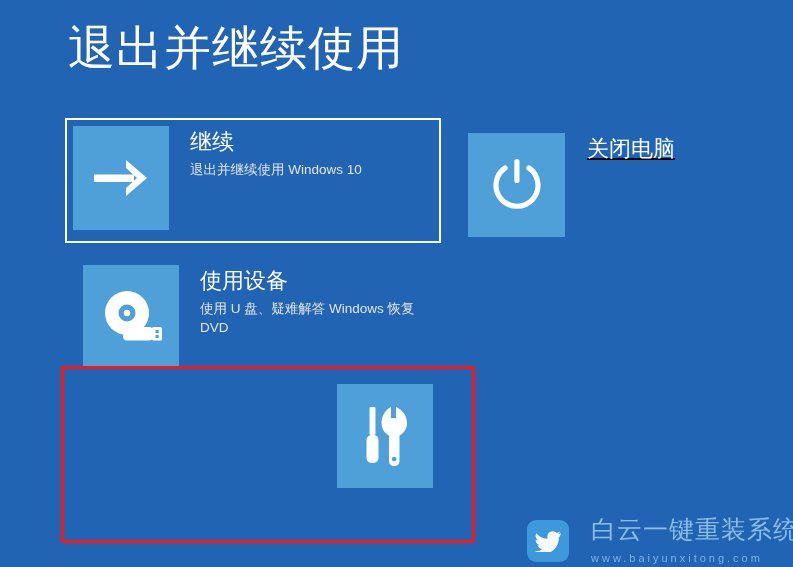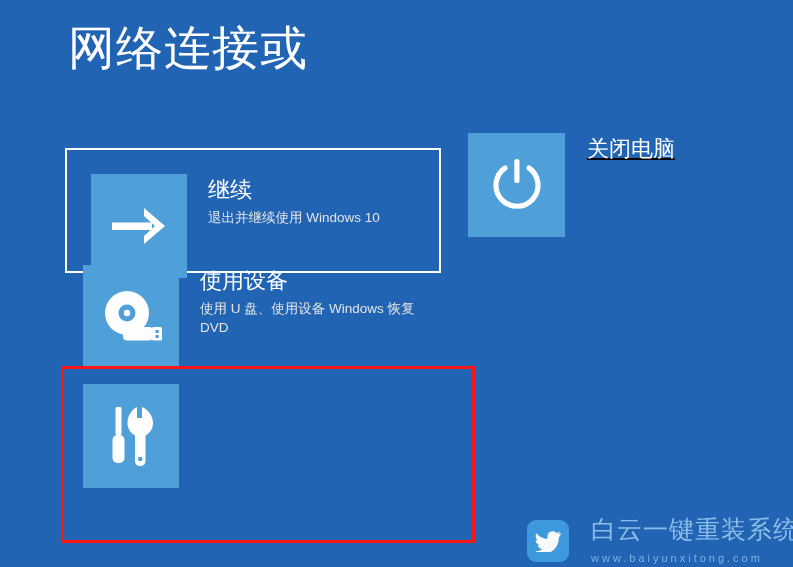--- a/index.html
+++ b/index.html
@@ -39,27 +39,27 @@
 
   .option-row {
     position: relative;
     display: flex;
     align-items: flex-start;
     box-sizing: border-box;
   }
 
   .option-row.focused {
     border: 2px solid #ffffff;
-    padding: 24px;
+    padding: 6px;
     height: 125px;
-    margin-top: 30px;
   }
 
   .option-row.plain {
     padding: 8px;
+    justify-content: flex-end;
   }
 
   .tile {
     width: 96px;
     height: 104px;
     background: #4f9fd9;
     flex: 0 0 auto;
     position: relative;
   }
 
@@ -165,21 +165,21 @@
     letter-spacing: 3.0px;
     line-height: 1;
     margin-top: 11px;
     white-space: nowrap;
     font-family: Liberation Sans, sans-serif;
   }
 </style>
 </head>
 <body>
 
-<div class="page-title">网络连接或</div>
+<div class="page-title">退出并继续使用</div>
 
 <div class="options-column">
 
   <div class="row-continue">
     <div class="option-row focused">
       <div class="tile">
         <svg width="58" height="42" viewBox="0 0 58 42">
           <rect x="2" y="17.5" width="40" height="7.5" fill="#ffffff"></rect>
           <path d="M34 3 L55 21 L34 39 L34 31 L45 21 L34 11 Z" fill="#ffffff"></path>
         </svg>
@@ -199,21 +199,21 @@
           <circle cx="29" cy="25" r="8.5" fill="#4f9fd9"></circle>
           <circle cx="29" cy="25" r="3.2" fill="#ffffff"></circle>
           <rect x="25" y="39" width="30" height="13.5" rx="4" fill="#ffffff"></rect>
           <rect x="54" y="39" width="10" height="13.5" rx="1.6" fill="#ffffff"></rect>
           <rect x="57.5" y="42" width="3.2" height="3" fill="#4f9fd9"></rect>
           <rect x="57.5" y="47" width="3.2" height="3" fill="#4f9fd9"></rect>
         </svg>
       </div>
       <div class="option-text">
         <div class="option-title">使用设备</div>
-        <div class="option-desc">使用 U 盘、使用设备 Windows 恢复 DVD</div>
+        <div class="option-desc">使用 U 盘、疑难解答 Windows 恢复 DVD</div>
       </div>
     </div>
   </div>
 
   <div class="row-trouble">
     <div class="option-row plain">
       <div class="tile">
         <svg width="48" height="62" viewBox="0 0 48 62">
 
           <rect x="8.5" y="2" width="6" height="28" rx="1.4" fill="#ffffff"></rect>

